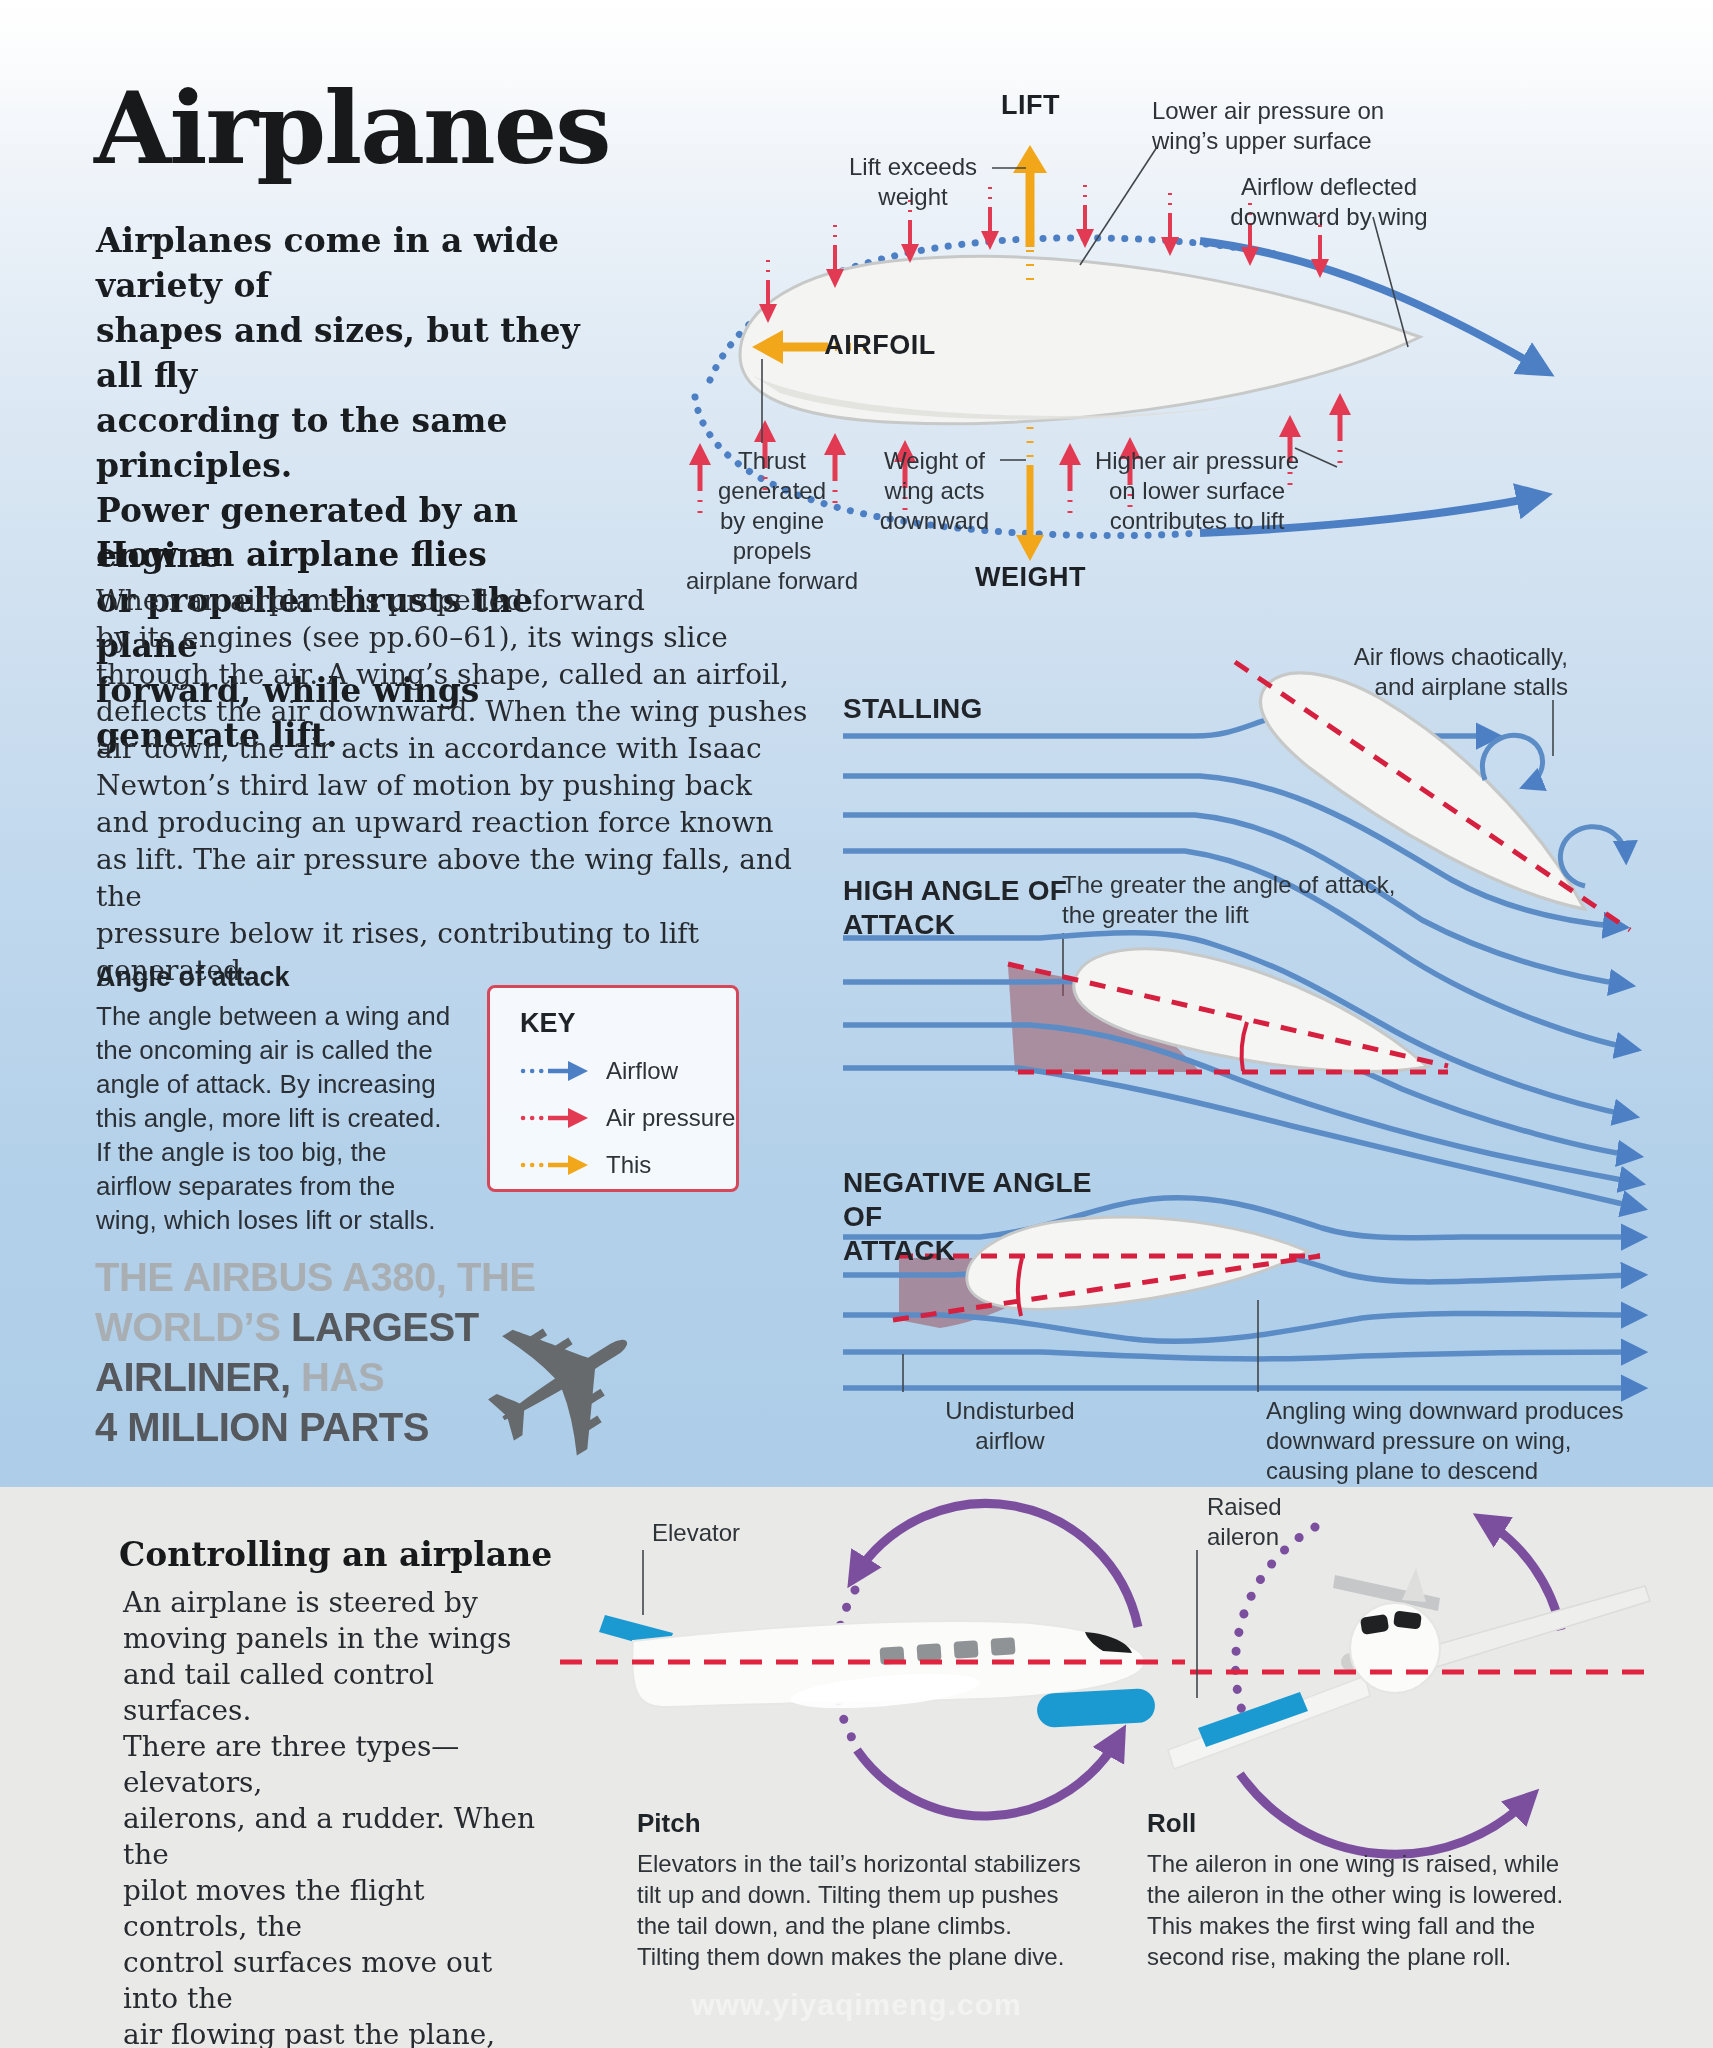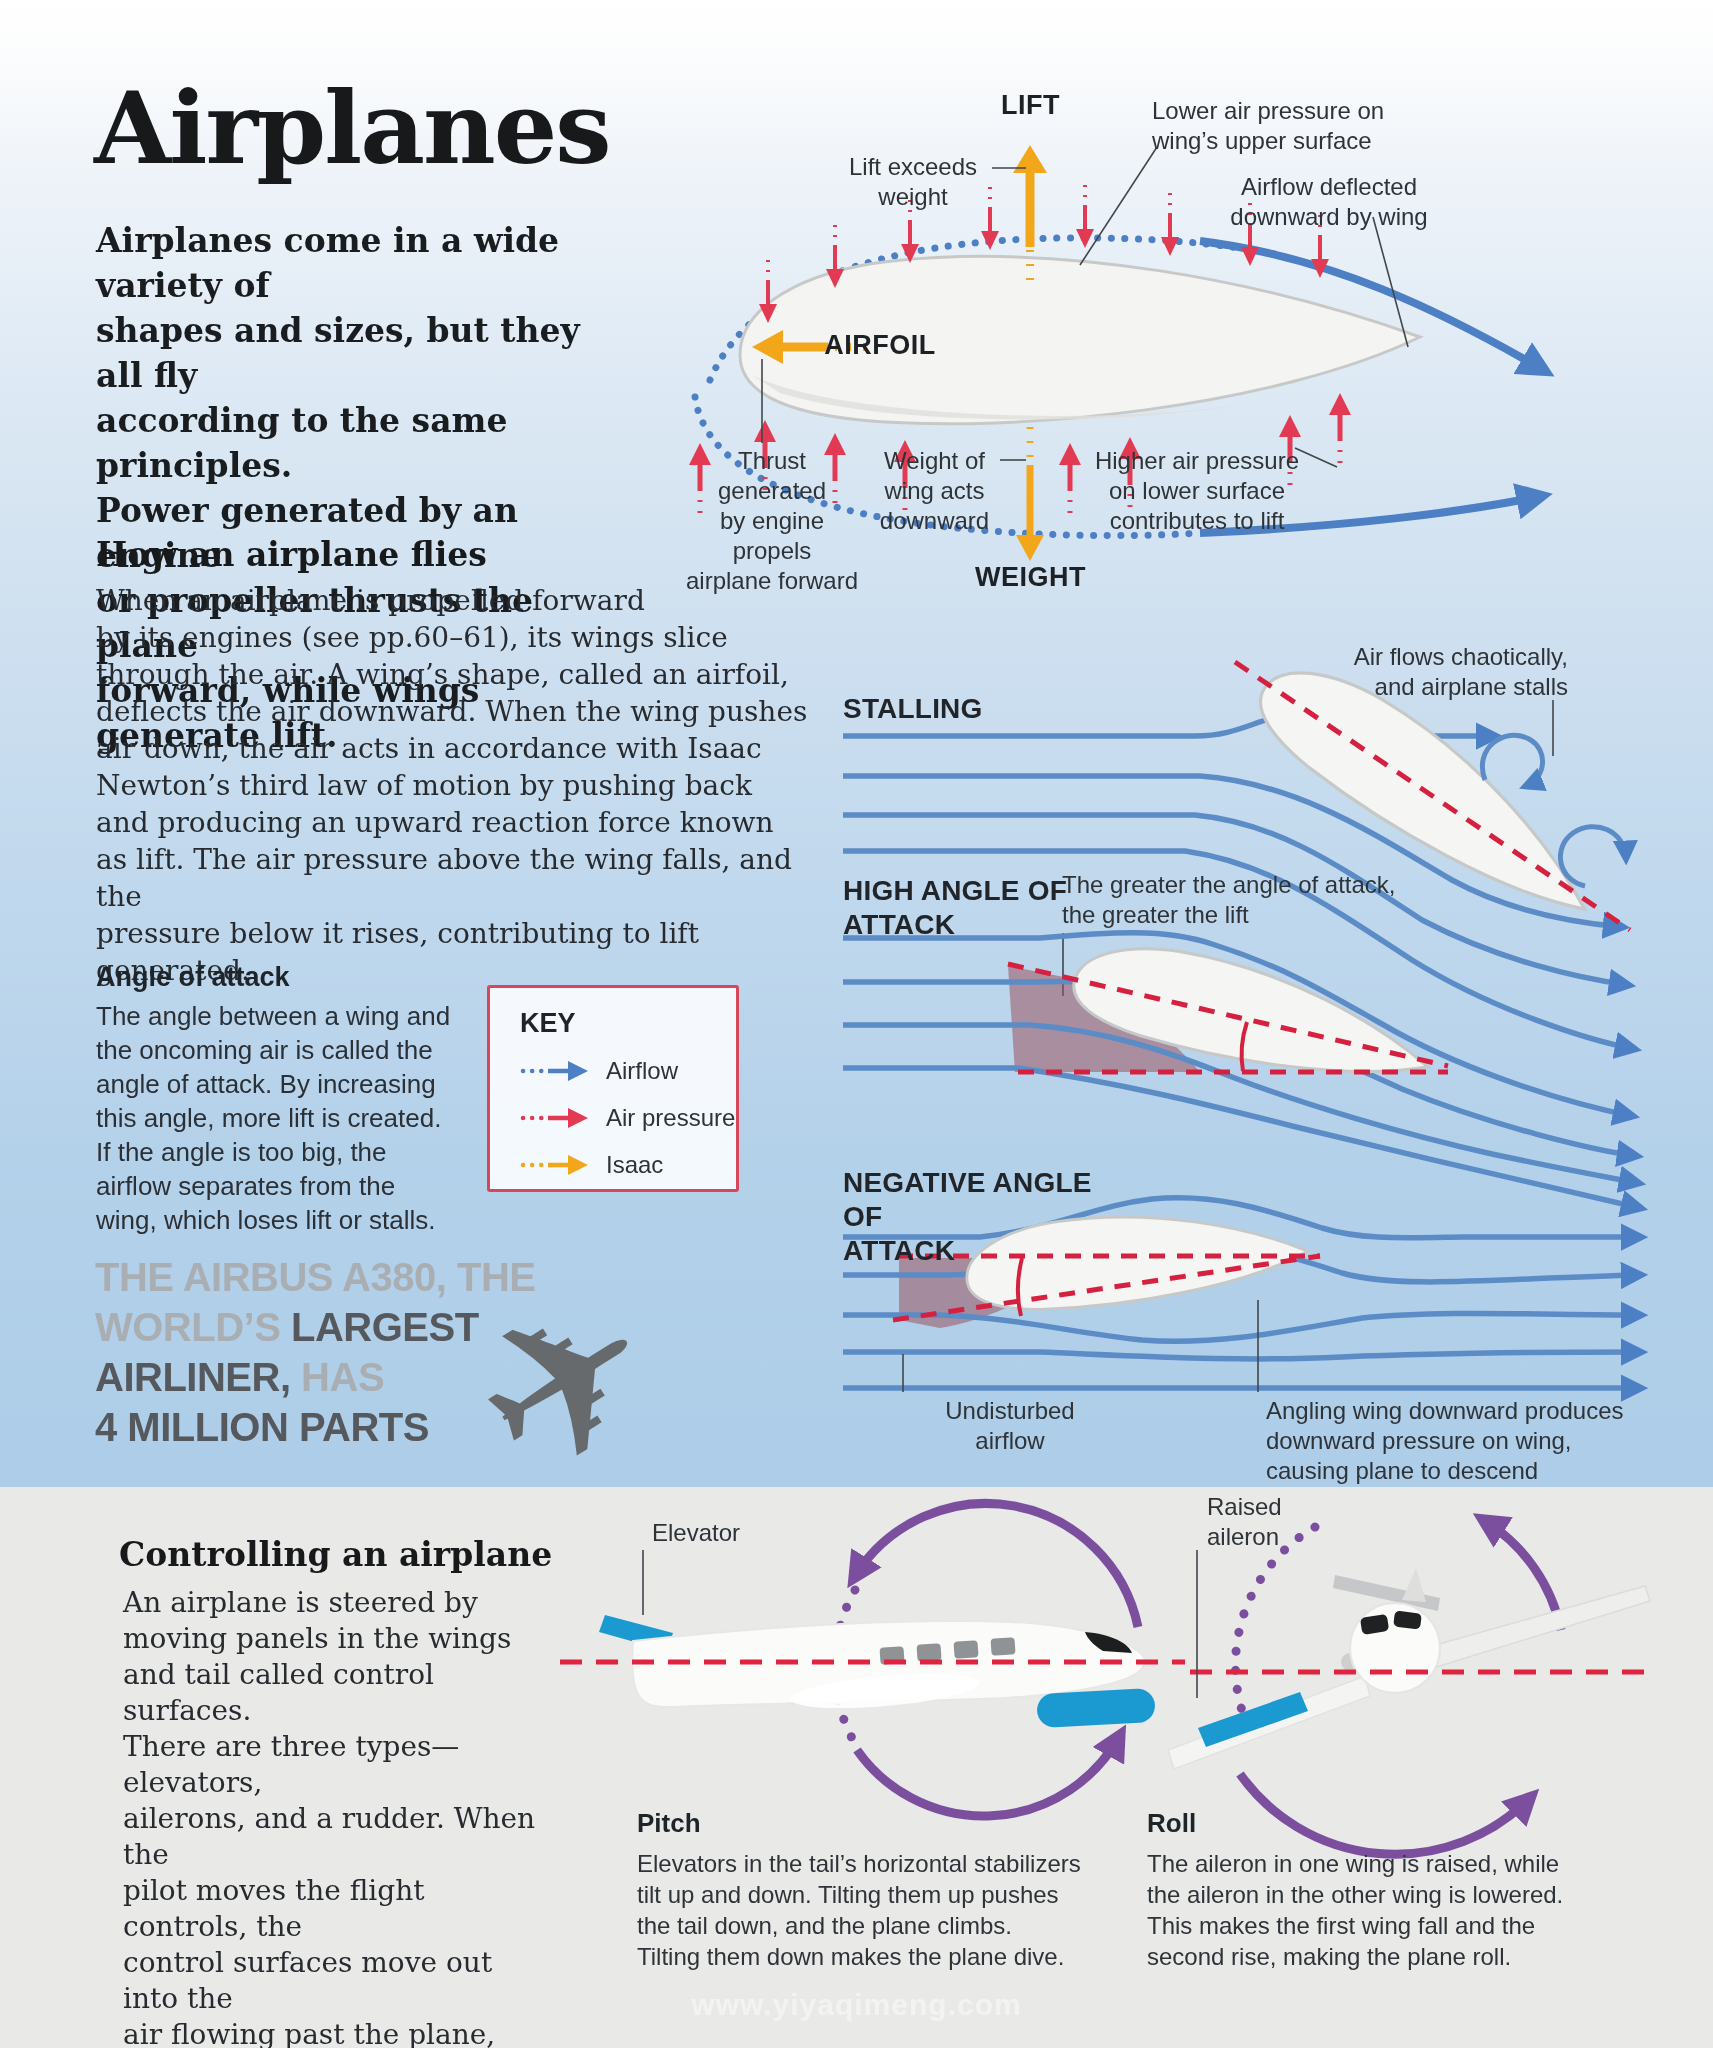--- a/index.html
+++ b/index.html
@@ -19,21 +19,21 @@
       font-size:33px;color:#17191b;}
   .serif-body{font-family:"DejaVu Serif","Liberation Serif",serif;
       font-size:28px;line-height:37px;color:#272b2f;}
   .sans-h{font-weight:bold;font-size:27px;color:#1f2429;}
   .sans-body{font-size:26px;line-height:34px;color:#2b3036;}
   .lbl{font-size:24px;line-height:30px;color:#2e3338;}
   .lbl.center{text-align:center;} .lbl.right{text-align:right;}
   .dhead{font-weight:bold;font-size:28px;line-height:34px;color:#212529;letter-spacing:.2px;}
   .biglbl{font-weight:bold;font-size:27px;color:#1d2125;letter-spacing:.5px;text-align:center;}
   .keybox{position:absolute;left:487px;top:985px;width:252px;height:207px;background:rgba(250,252,254,.92);
-          border:3.5px solid #d6475a;border-radius:3px;box-sizing:border-box;padding:20px 0 0 30px;}
+          border:3.5px solid #d6475a;border-radius:8px;box-sizing:border-box;padding:20px 0 0 30px;}
   .keyrow{display:flex;align-items:center;gap:14px;margin-top:17px;}
   .fact{font-weight:bold;font-size:40px;line-height:50px;letter-spacing:-.5px;}
   .tone-light{color:#a9aeb2;} .tone-dark{color:#55595d;}
   .silhouette{font-family:"DejaVu Sans",sans-serif;font-size:205px;color:#676a6d;
               transform:rotate(-32deg);line-height:1;}
   .watermark{font-weight:bold;font-size:30px;color:#f3f3f2;letter-spacing:1px;text-align:center;}
   svg{position:absolute;overflow:visible;pointer-events:none;}
 </style>
 </head>
 <body>
@@ -87,21 +87,21 @@
         <path d="M48,3 L68,13 L48,23 Z" fill="#e23a52"></path>
       </svg>
       <span class="lbl">Air pressure</span>
     </div>
     <div class="keyrow">
       <svg width="72" height="26" style="position:static;">
         <line x1="3" y1="13" x2="25" y2="13" stroke="#f2a71b" stroke-width="4.5" stroke-dasharray="0.1 9" stroke-linecap="round"></line>
         <line x1="28" y1="13" x2="50" y2="13" stroke="#f2a71b" stroke-width="4.5"></line>
         <path d="M48,3 L68,13 L48,23 Z" fill="#f2a71b"></path>
       </svg>
-      <span class="lbl">Isaac</span>
+      <span class="lbl">This</span>
     </div>
   </div>
 
   <div class="abs fact pre" style="left:95px;top:1252px;width:560px;"><span class="tone-light">THE AIRBUS A380, THE
 WORLD’S </span><span class="tone-dark">LARGEST
 AIRLINER,</span><span class="tone-light"> HAS</span><span class="tone-dark">
 4 MILLION PARTS</span></div>
   <div class="abs silhouette" style="left:480px;top:1282px;">✈</div>
 
   <svg style="left:640px;top:75px;" width="1073" height="570" viewBox="0 0 1073 570">

